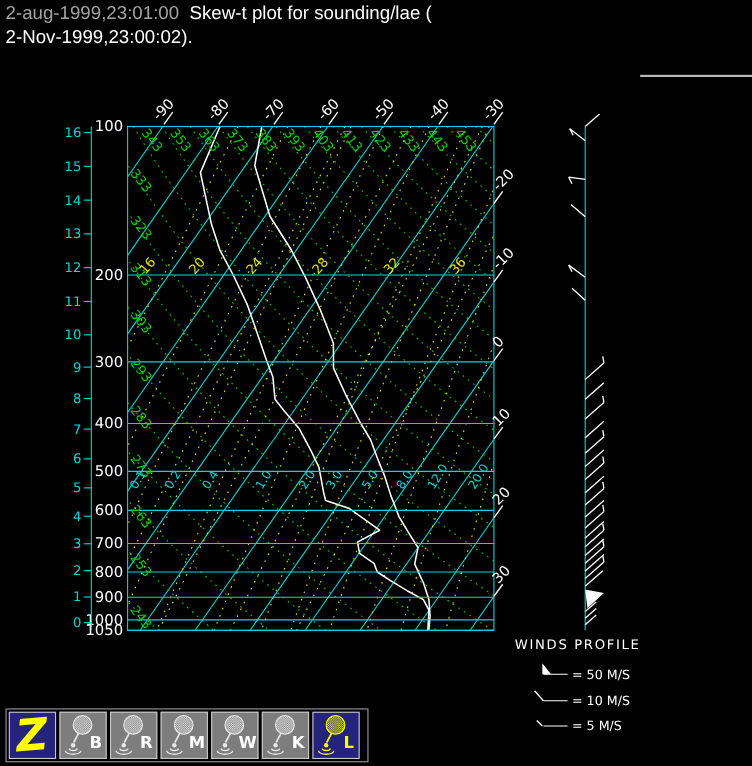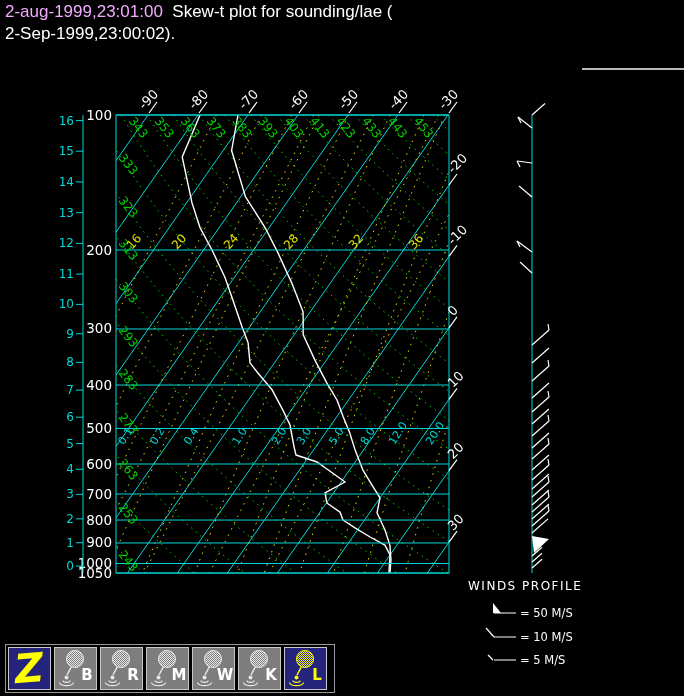--- a/index.html
+++ b/index.html
@@ -1,33 +1,33 @@
 <!DOCTYPE html>
 <html><head>
 <meta charset="utf-8">
 <style>
   html,body{margin:0;padding:0;background:#000;width:684px;height:696px;overflow:hidden;
     font-family:"DejaVu Sans",sans-serif;}
   #stage{position:relative;width:684px;height:696px;background:#000;}
   #title-block{position:absolute;left:5px;top:1px;width:620px;font-size:17px;line-height:22px;
     font-family:"Liberation Sans",sans-serif;color:#fff;white-space:pre-wrap;}
-  #title-block .ts{color:#f0abfc;}
+  #title-block .ts{color:#a3a3a3;}
   #top-right-line{position:absolute;left:582px;top:68px;width:102px;height:2px;background:#b8b8b8;}
   #plot-svg{position:absolute;left:0;top:0;}
   #toolbar{position:absolute;left:5px;top:644px;width:330px;height:49px;border:1px solid #9a9a9a;
     background:#000;box-sizing:border-box;}
   .tb-btn{position:absolute;top:2px;width:43px;height:43px;border:1px solid #c8c8c8;box-sizing:border-box;cursor:pointer;}
   .tb-btn svg{display:block;}
   svg text{font-family:"DejaVu Sans",sans-serif;}
 </style>
 </head>
 <body>
 <div id="stage">
 
-<div id="title-block"><span class="ts">2-aug-1999,23:01:00</span><span>  Skew-t plot for sounding/lae (</span><br><span>2-Sep-1999,23:00:02).</span></div>
+<div id="title-block"><span class="ts">2-aug-1999,23:01:00</span><span>  Skew-t plot for sounding/lae (</span><br><span>2-Nov-1999,23:00:02).</span></div>
 
 <div id="top-right-line"></div>
 
 <svg id="plot-svg" width="684" height="696">
       <defs>
         <clipPath id="plotclip">
           <rect x="116" y="115" width="333" height="458"></rect>
         </clipPath>
       </defs>
       <g clip-path="url(#plotclip)">

